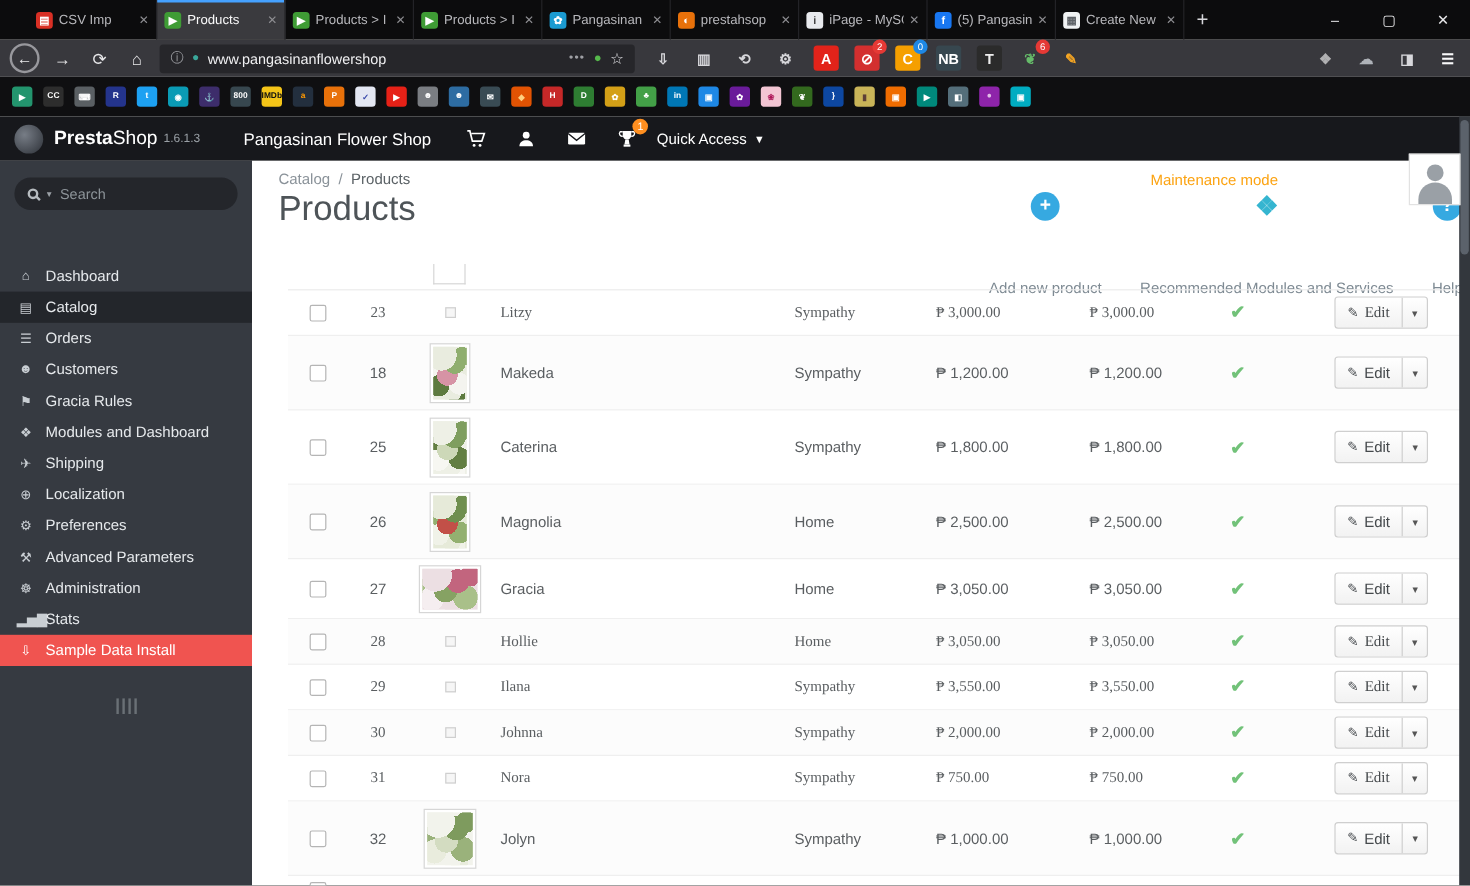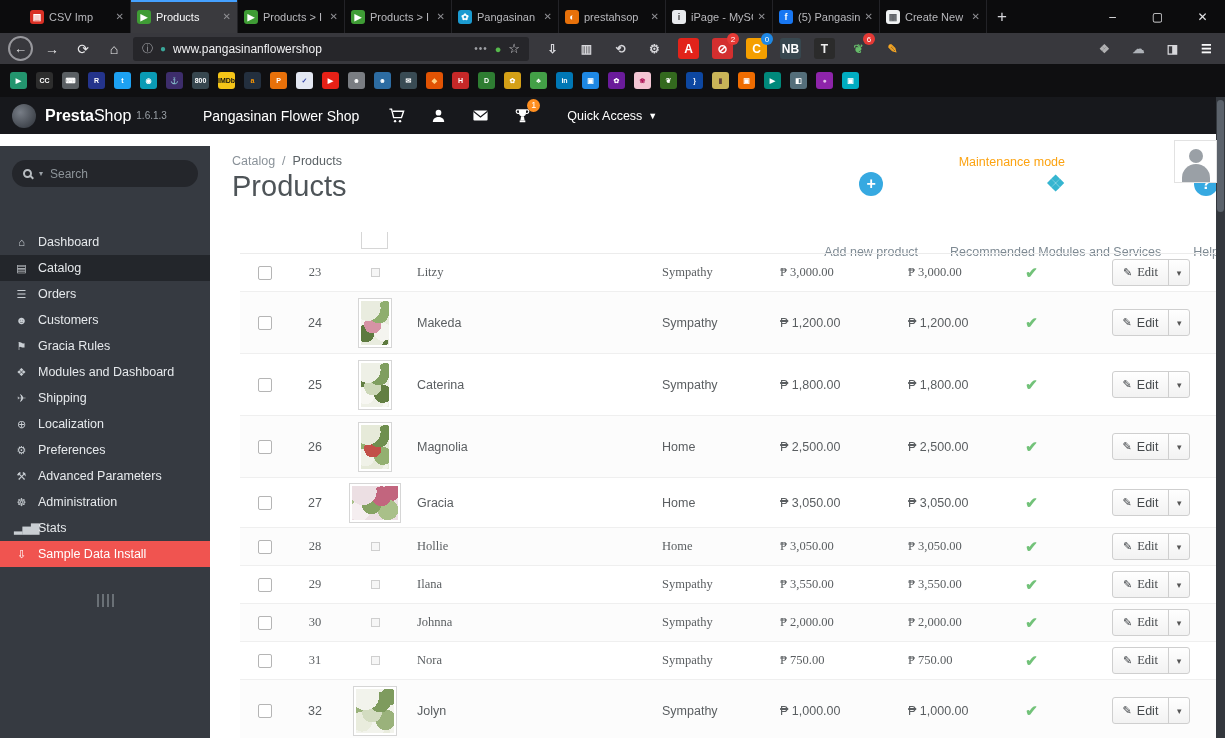--- a/index.html
+++ b/index.html
@@ -31,31 +31,31 @@
   .urlbar .star{color:#d7d7db;font-size:13px;}
   .toolbar-icons{flex:1;display:flex;align-items:center;gap:13px;margin-left:6px;}
   .tbicon{position:relative;width:21px;height:21px;display:flex;align-items:center;justify-content:center;font-size:13px;border-radius:3px;flex:none;}
   .tbicon .g{font-size:12px;font-weight:bold;}
   .tbicon .badge{position:absolute;top:-5px;right:-6px;min-width:12px;height:12px;border-radius:6px;font-size:8px;color:#fff;display:flex;align-items:center;justify-content:center;padding:0 2px;}
 
   .bookmarksbar{height:33px;background:#0f0f11;display:flex;align-items:center;gap:9px;padding:0 10px;overflow:hidden;}
   .bmicon{width:17px;height:17px;border-radius:3px;display:flex;align-items:center;justify-content:center;font-size:7px;font-weight:bold;color:#fff;flex:none;}
 
   
-  .app{height:641px;display:flex;flex-direction:column;gap:12px;}
+  .app{height:641px;display:flex;flex-direction:column;}
   .ps-header{height:37px;background:#17181c;display:flex;align-items:center;padding:0 12px;color:#fff;flex:none;}
   .ps-mark{width:24px;height:24px;border-radius:50%;background:radial-gradient(circle at 35% 35%,#777d86,#2c3037);flex:none;}
   .brand{font-size:16px;margin-left:9px;white-space:nowrap;}
   .brand .bold{font-weight:bold;}
   .version{font-size:10px;color:#9aa0a6;margin-left:5px;}
   .shopname{margin-left:36px;font-size:14px;white-space:nowrap;}
   .hicons{display:flex;align-items:center;gap:24px;margin-left:28px;}
   .hicon{position:relative;width:18px;height:18px;display:flex;align-items:center;justify-content:center;}
   .hbadge{position:absolute;top:-8px;right:-9px;background:#ff8f20;color:#fff;border-radius:7px;min-width:13px;height:13px;font-size:9px;display:flex;align-items:center;justify-content:center;}
-  .quick{margin-left:36px;font-size:12.5px;display:flex;gap:6px;align-items:center;white-space:nowrap;}
+  .quick{margin-left:16px;font-size:12.5px;display:flex;gap:6px;align-items:center;white-space:nowrap;}
   .quick .qcaret{font-size:9px;}
 
   .app-body{flex:1;display:flex;min-height:0;}
   .sidebar{width:210px;background:#363a41;flex:none;position:relative;}
   .searchbox{margin:14px 12px 0;height:27px;background:#24262b;border-radius:14px;display:flex;align-items:center;padding:0 11px;gap:7px;}
   .mag{width:9px;height:9px;border:2px solid #b7bcc0;border-radius:50%;position:relative;flex:none;}
   .mag::after{content:"";position:absolute;width:5px;height:2px;background:#b7bcc0;transform:rotate(45deg);right:-4px;bottom:-2px;}
   .scaret{color:#9aa0a6;font-size:8px;}
   .searchbox input{background:none;border:none;outline:none;color:#cfd3d7;font-size:12px;width:100%;}
   .searchbox input::placeholder{color:#8d9499;}
@@ -435,21 +435,21 @@
           <span>Edit</span>
         </span>
         <span class="caret">▾</span>
       </span>
     </div>
   </div>
               <div class="trow r-img alt">
     <div class="cell c-check">
                   <span class="checkbox"></span>
                 </div>
-    <div class="cell c-id">24</div>
+    <div class="cell c-id">18</div>
     <div class="cell c-img">
                   <span class="thumb t-std">
                     <i style="background-color: rgb(233, 236, 223); background-image: radial-gradient(circle at 24% 16%, rgb(233, 236, 223) 0px, rgb(233, 236, 223) 30%, rgba(0, 0, 0, 0) 30%), radial-gradient(circle at 64% 30%, rgb(143, 174, 110) 0px, rgb(143, 174, 110) 26%, rgba(0, 0, 0, 0) 26%), radial-gradient(circle at 42% 54%, rgb(214, 147, 165) 0px, rgb(214, 147, 165) 30%, rgba(0, 0, 0, 0) 30%), radial-gradient(circle at 78% 70%, rgb(244, 244, 239) 0px, rgb(244, 244, 239) 24%, rgba(0, 0, 0, 0) 24%), radial-gradient(circle at 16% 74%, rgb(93, 122, 63) 0px, rgb(93, 122, 63) 22%, rgba(0, 0, 0, 0) 22%), radial-gradient(circle at 54% 86%, rgb(233, 236, 223) 0px, rgb(233, 236, 223) 20%, rgba(0, 0, 0, 0) 20%), radial-gradient(circle at 86% 18%, rgb(143, 174, 110) 0px, rgb(143, 174, 110) 18%, rgba(0, 0, 0, 0) 18%), radial-gradient(circle at 32% 36%, rgb(214, 147, 165) 0px, rgb(214, 147, 165) 16%, rgba(0, 0, 0, 0) 16%), radial-gradient(circle at 12% 42%, rgb(244, 244, 239) 0px, rgb(244, 244, 239) 18%, rgba(0, 0, 0, 0) 18%), radial-gradient(circle at 70% 92%, rgb(93, 122, 63) 0px, rgb(93, 122, 63) 16%, rgba(0, 0, 0, 0) 16%);"></i>
                   </span>
                 </div>
     <div class="cell c-name">Makeda</div>
     <div class="cell c-cat">Sympathy</div>
     <div class="cell c-price">₱ 1,200.00</div>
     <div class="cell c-final">₱ 1,200.00</div>
     <div class="cell c-status">

